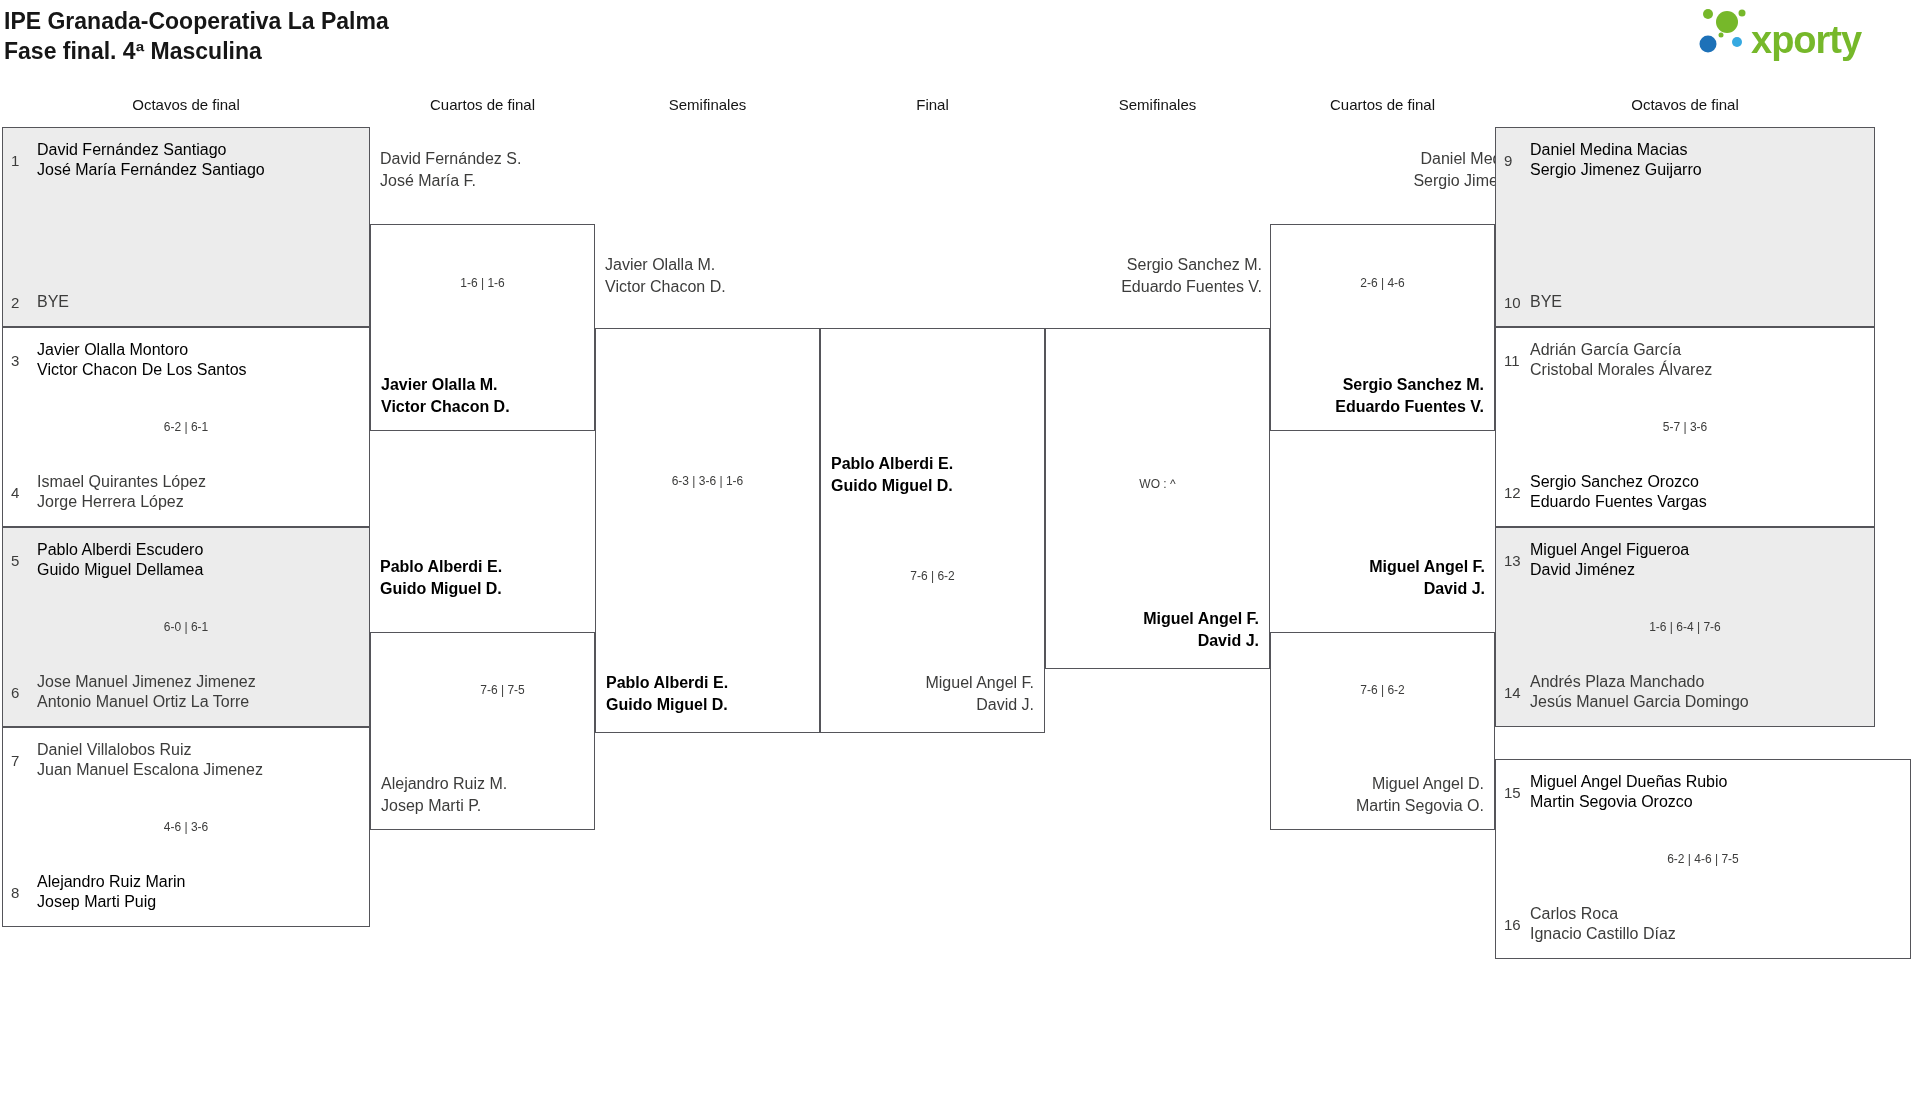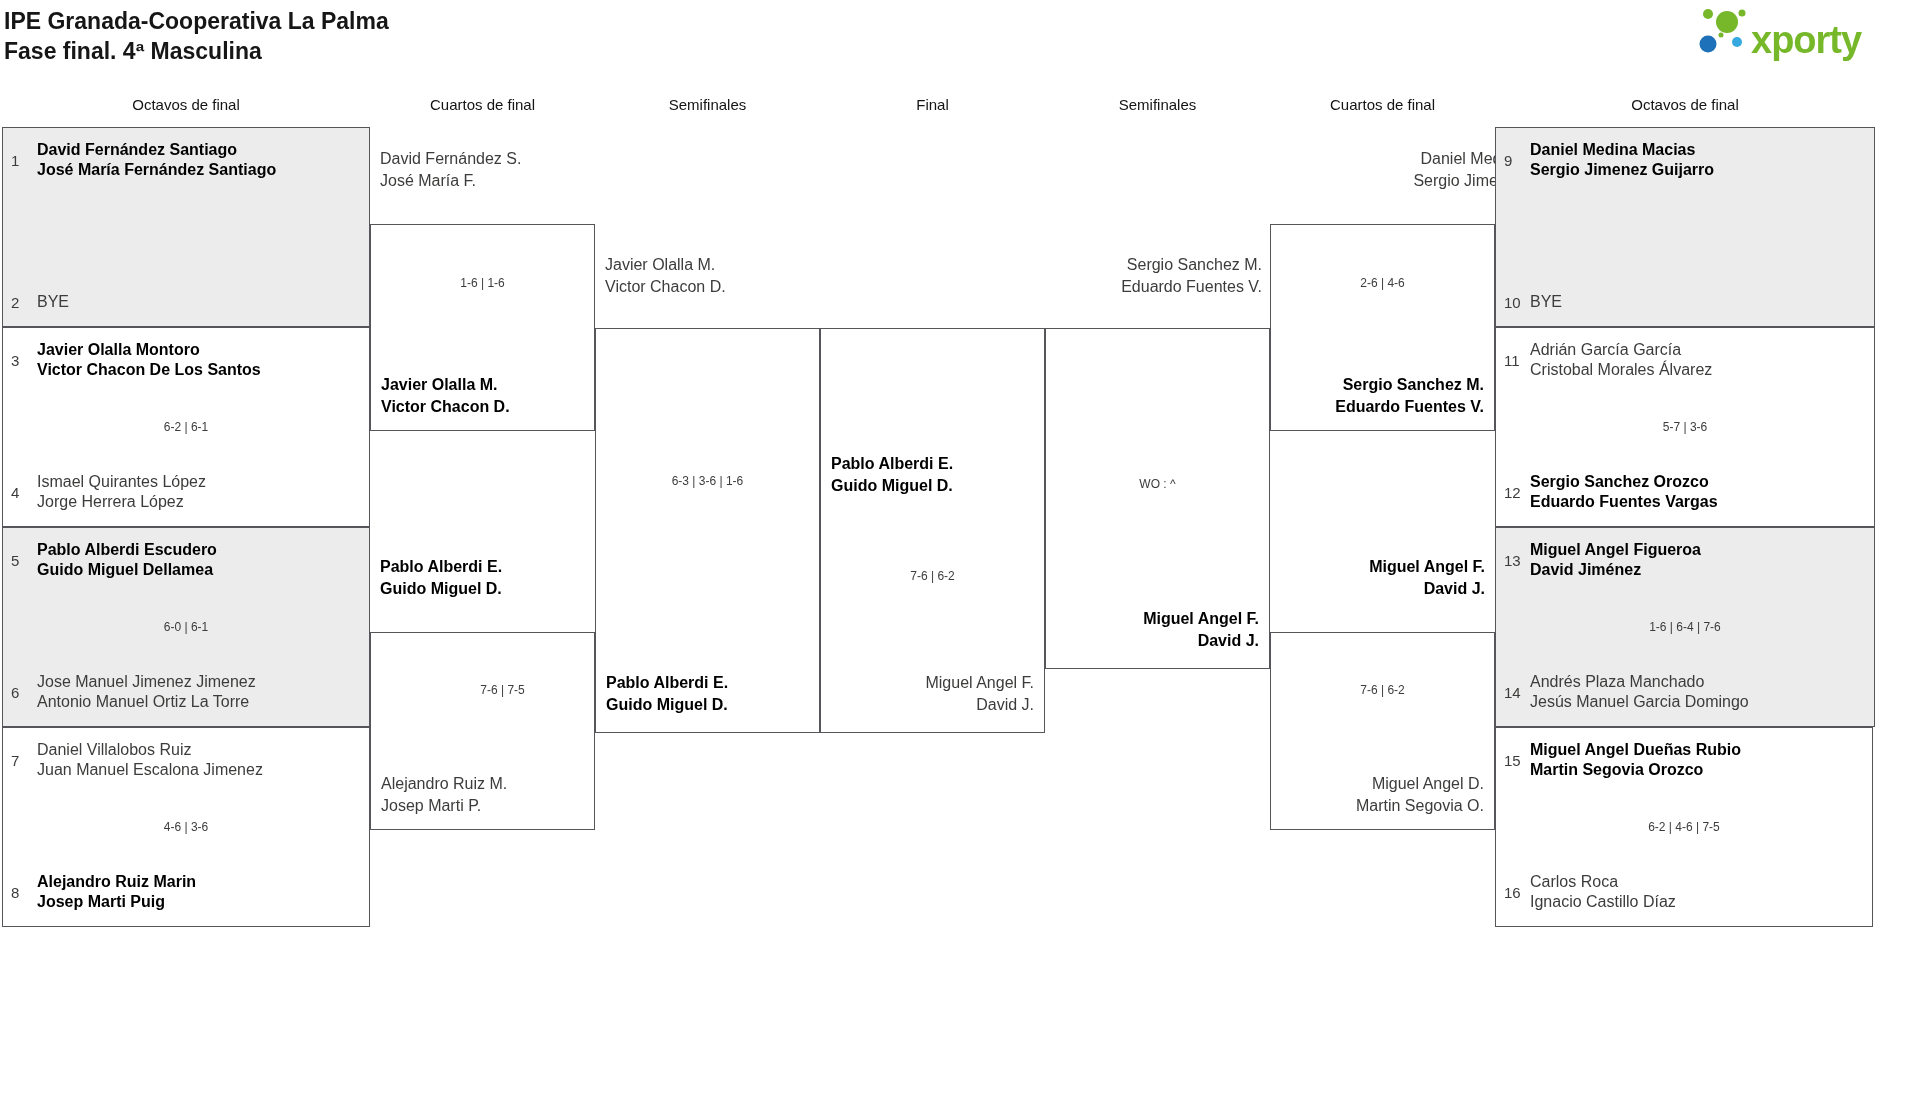--- a/index.html
+++ b/index.html
@@ -10,21 +10,21 @@
   .title-line{position:absolute;left:4px;font-size:23px;font-weight:700;color:#161616;line-height:30px;white-space:nowrap;}
   .round-header{position:absolute;top:96px;font-size:15px;font-weight:400;color:#141414;text-align:center;}
   .box{position:absolute;border:1px solid #55555a;box-sizing:border-box;background:transparent;}
   .box.gray{background:#ececec;}
   .box.white{background:#ffffff;}
   .team{position:absolute;display:flex;align-items:center;gap:6px;left:8px;right:8px;}
   .team.top{top:12px;}
   .team.bottom{bottom:14px;}
   .seed{flex:none;min-width:20px;font-size:15px;color:#3c3c3b;}
   .names{font-size:16px;line-height:20px;color:#3c3c3b;}
-  .names.winner{font-weight:700;color:#000;}
+  .names.winner{font-weight:400;color:#000;}
   .score{position:absolute;left:0;right:0;text-align:center;font-size:12px;color:#3c3c3b;line-height:20px;}
   .score.mid{top:50%;transform:translateY(-50%);}
   .freeteam{position:absolute;font-size:16px;line-height:22px;color:#3c3c3b;}
   .freeteam.winner{font-weight:700;color:#000;}
   .freeteam.r{text-align:right;}
   .inbox-team{position:absolute;left:10px;bottom:12px;font-size:16px;line-height:22px;color:#3c3c3b;}
   .inbox-team.r{left:auto;right:10px;text-align:right;}
   .inbox-team.winner{font-weight:700;color:#000;}
   .inbox-team.low{bottom:16px;}
   #logo{position:absolute;left:1695px;top:4px;width:212px;height:62px;cursor:pointer;}
@@ -258,21 +258,21 @@
     <div class="score mid">1-6 | 6-4 | 7-6</div>
     <div class="team bottom">
       <span class="seed">14</span>
       <div class="names">
         <div>Andrés Plaza Manchado</div>
         <div>Jesús Manuel Garcia Domingo</div>
       </div>
     </div>
   </div>
 
-  <div class="box white" style="left:1495px;top:727px;width:378px;height:200px;padding-left:40px;">
+  <div class="box white" style="left:1495px;top:759px;width:416px;height:200px;padding-left:40px;">
     <div class="team top">
       <span class="seed">15</span>
       <div class="names winner">
         <div>Miguel Angel Dueñas Rubio</div>
         <div>Martin Segovia Orozco</div>
       </div>
     </div>
     <div class="score mid">6-2 | 4-6 | 7-5</div>
     <div class="team bottom">
       <span class="seed">16</span>

